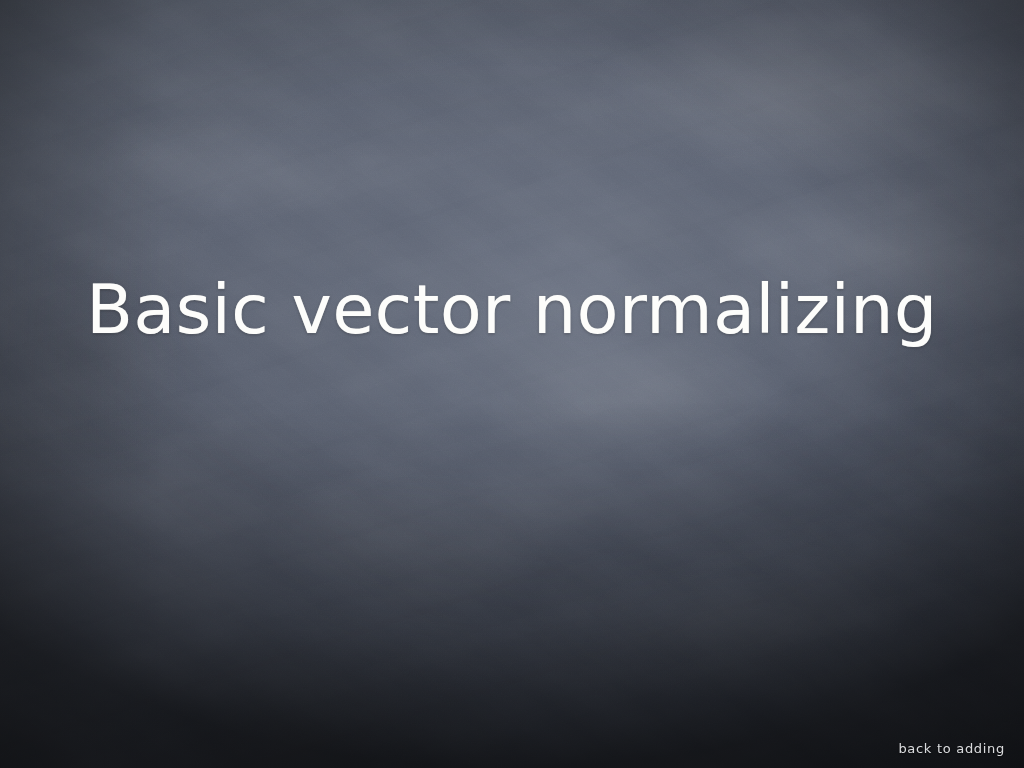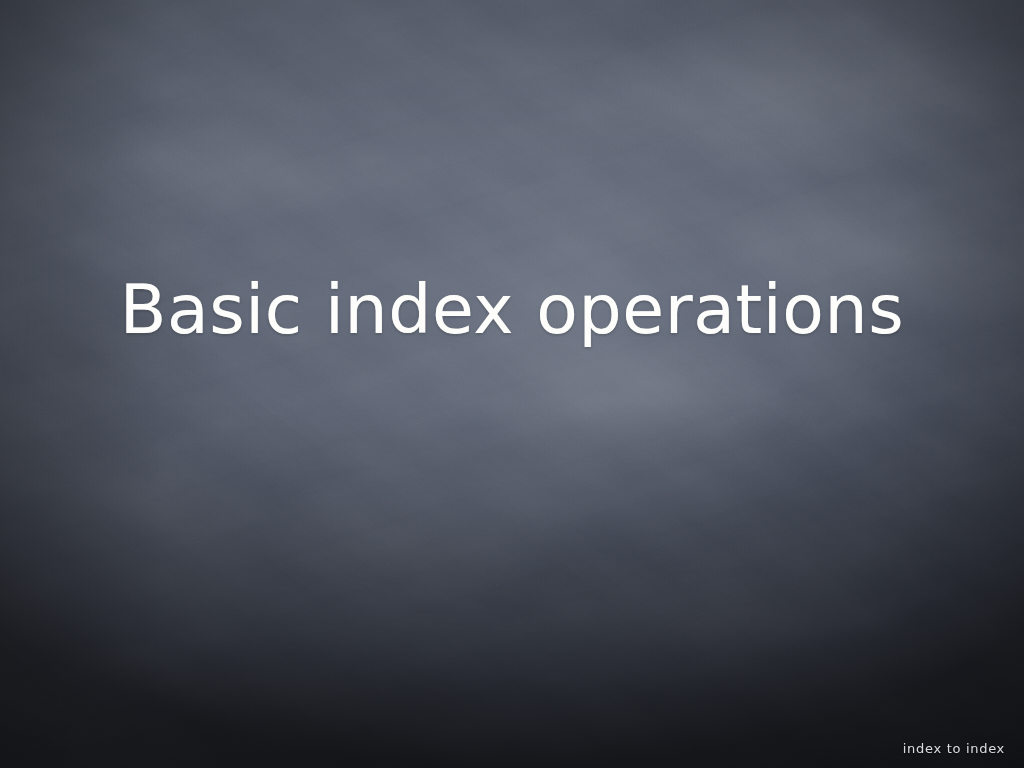--- a/index.html
+++ b/index.html
@@ -200,19 +200,19 @@
       </filter>
     </defs>
     <rect width="1024" height="768" filter="url(#cloudFilter)" opacity="0.55"></rect>
     <rect width="1024" height="768" filter="url(#grainFilter)" opacity="0.40"></rect>
   </svg>
 
   <div class="vignette"></div>
 
   <div class="content">
 
-    <h1 id="title" class="chalk-font">Basic index operations</h1>
-
-
-    <a id="back-to-index" class="chalk-font">index to index</a>
+    <h1 id="title" class="chalk-font">Basic vector normalizing</h1>
+
+
+    <a id="back-to-index" class="chalk-font">back to adding</a>
 
   </div>
 </div>
 
 </body></html>

